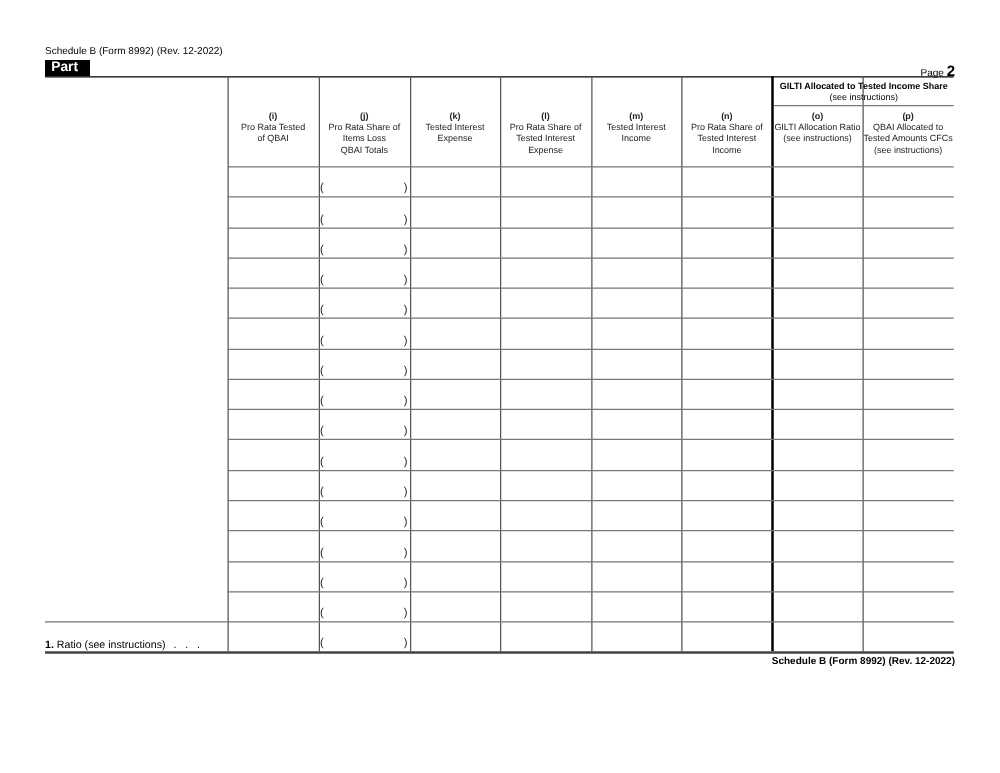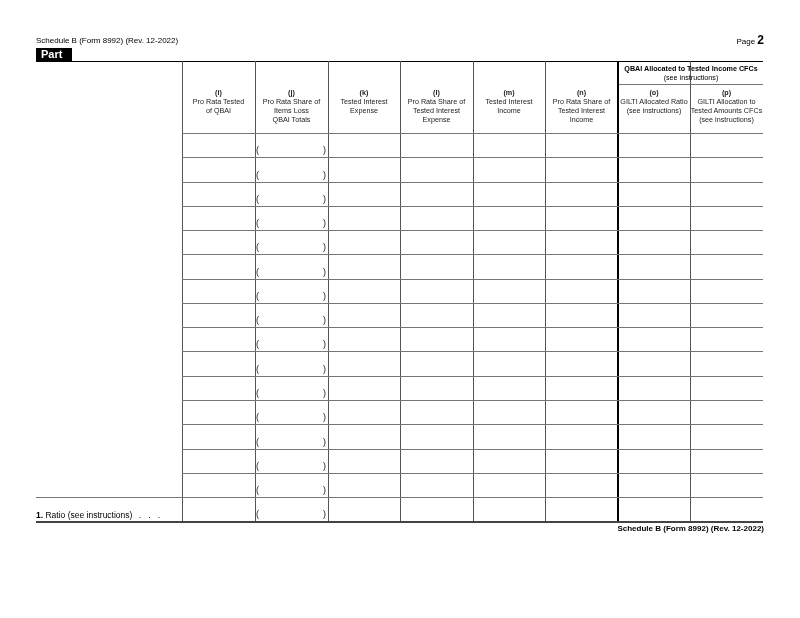--- a/index.html
+++ b/index.html
@@ -1,18 +1,18 @@
 <!DOCTYPE html>
 <html><head>
   <meta charset="utf-8">
   <style>
     html, body { margin: 0; padding: 0; background: #ffffff; }
     body { width: 800px; height: 618px; position: relative; font-family: "Liberation Sans", sans-serif; color: #000; overflow: hidden; }
     .form-header-left { position: absolute; left: 36px; top: 36px; font-size: 8px; }
-    .form-header-right { position: absolute; right: 36px; top: 33px; font-size: 8px; }
+    .form-header-right { position: absolute; right: 36px; top: 50px; font-size: 8px; }
     .form-header-right b { font-size: 12px; font-weight: bold; }
     .part-bar { position: absolute; left: 36px; top: 48px; width: 727px; height: 13px; border-bottom: 1px solid #000; display: flex; align-items: center; }
     .part-label { background: #000; color: #fff; font-weight: bold; font-size: 11px; padding: 0 5px; height: 13px; line-height: 13px; width: 26px; }
     .part-title { font-weight: bold; font-size: 11px; margin-left: 14px; white-space: nowrap; letter-spacing: -0.1px; }
     .part-title i { font-weight: normal; font-style: italic; }
     .grid { position: absolute; left: 0; top: 0; }
     .vline { position: absolute; width: 1px; background: #555; }
     .vline.thick { width: 2px; background: #000; }
     .hline { position: absolute; height: 1px; background: #777; }
     .hline.bottom { height: 2px; background: #444; }
@@ -77,26 +77,26 @@
       <div>Income</div>
     </div>
     <div class="col-head" style="left: 545px; width: 73px;">
       <b>(n)</b>
       <div>Pro Rata Share of</div>
       <div>Tested Interest</div>
       <div>Income</div>
     </div>
     <div class="col-head" style="left: 618px; width: 72px;">
       <b>(o)</b>
-      <div>GILTI Allocated Ratio</div>
+      <div>GILTI Allocation Ratio</div>
       <div>(see instructions)</div>
     </div>
     <div class="col-head" style="left: 690px; width: 73px;">
       <b>(p)</b>
-      <div>GILTI Allocation to</div>
+      <div>QBAI Allocated to</div>
       <div>Tested Amounts CFCs</div>
       <div>(see instructions)</div>
     </div>
     <div class="hline" style="left: 182px; width: 581px; top: 133px;"></div>
     <div class="hline" style="left: 182px; width: 581px; top: 157px;"></div>
     <div class="hline" style="left: 182px; width: 581px; top: 182px;"></div>
     <div class="hline" style="left: 182px; width: 581px; top: 206px;"></div>
     <div class="hline" style="left: 182px; width: 581px; top: 230px;"></div>
     <div class="hline" style="left: 182px; width: 581px; top: 254px;"></div>
     <div class="hline" style="left: 182px; width: 581px; top: 279px;"></div>
@@ -266,21 +266,21 @@
     <input class="cell-input" type="text" value="" style="left: 406px; top: 500px; width: 61px; height: 18px;">
     <input class="cell-input" type="text" value="" style="left: 479px; top: 500px; width: 60px; height: 18px;">
     <input class="cell-input" type="text" value="" style="left: 551px; top: 500px; width: 61px; height: 18px;">
     <input class="cell-input" type="text" value="" style="left: 624px; top: 500px; width: 60px; height: 18px;">
     <input class="cell-input" type="text" value="" style="left: 696px; top: 500px; width: 61px; height: 18px;">
     <span class="paren" style="left: 256px; top: 509px;">(</span>
     <span class="paren" style="left: 323px; top: 509px;">)</span>
   </div>
 
 <div class="gilti-group">
-  <b>QBAI Allocated to Tested Income CFCs</b>
+  <b>GILTI Allocated to Tested Income Share</b>
   <span>(see instructions)</span>
 </div>
 
 <div class="totals-label">
   <b>1.</b>
   <span>Ratio (see instructions)</span>
   <span style="margin-left:4px;white-space:pre;">.   .   .</span>
 </div>
 
 <div class="footer-right">Schedule B (Form 8992) (Rev. 12-2022)</div>

